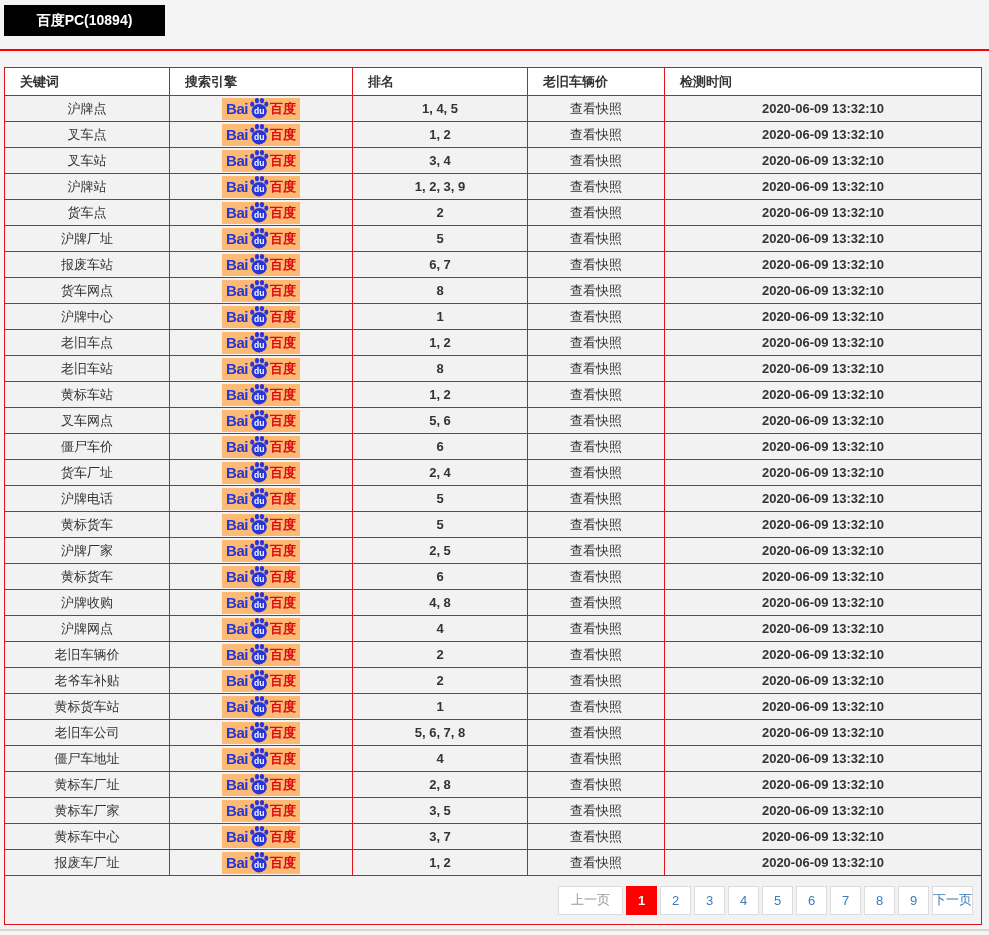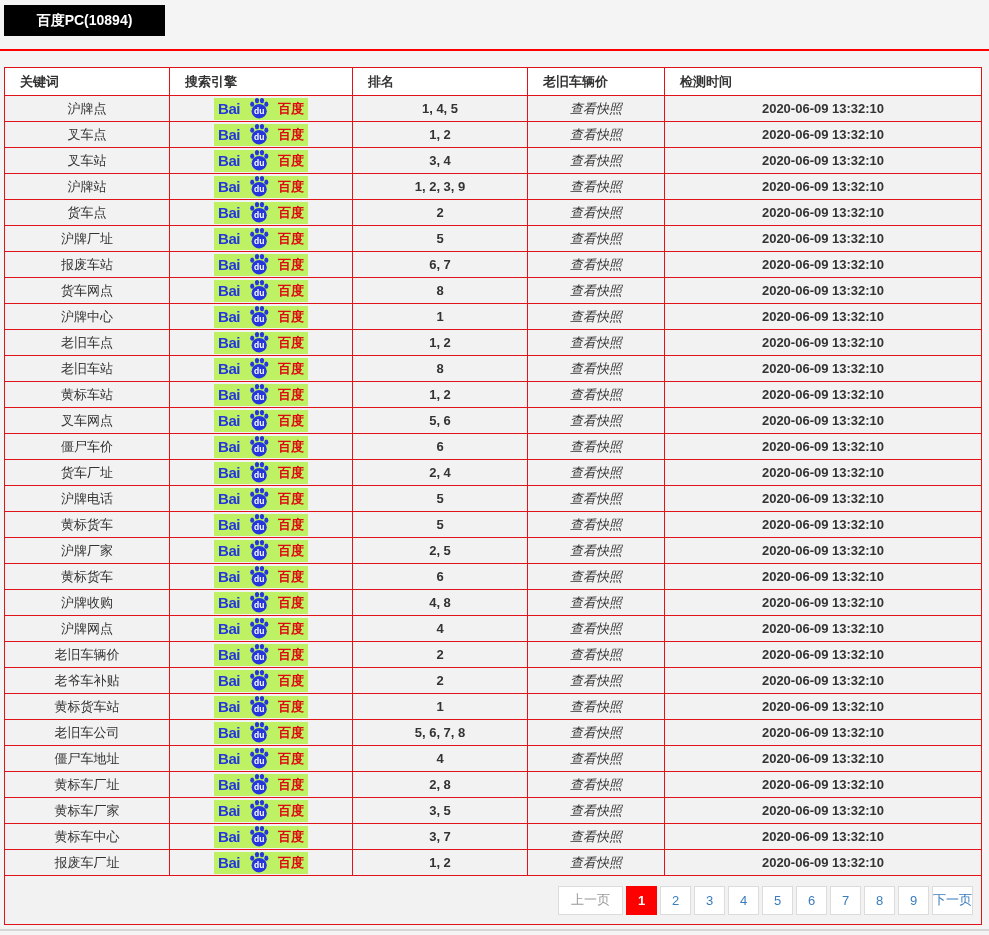--- a/index.html
+++ b/index.html
@@ -40,25 +40,25 @@
     padding-left: 15px;
     font-weight: bold;
   }
   table.rank tbody td {
     background: #f2f2f2;
     height: 26px;
     text-align: center;
     padding: 0;
   }
   td.rank-val, td.time-val { font-weight: bold; }
-  td.snap { cursor: pointer; font-style: italic; }
+  td.snap { cursor: pointer; }
   
   .blogo {
     display: inline-flex; align-items: center;
-    background: #bef264; padding: 1px 4px; height: 22px; line-height: 20px; gap: 8px;
+    background: #fdba74; padding: 1px 4px; height: 22px; line-height: 20px;
   }
   .blogo .bai { color: #2436dc; font-weight: bold; font-size: 15px; letter-spacing: -0.5px; }
   .blogo svg { margin: 0 1px 2px 1px; }
   .blogo .cn { color: #dd0a12; font-weight: bold; font-size: 13px; }
   
   tfoot td {
     background: #f2f2f2;
     border: 1px solid #e0121a;
     height: 49px;
     padding-right: 8px;

